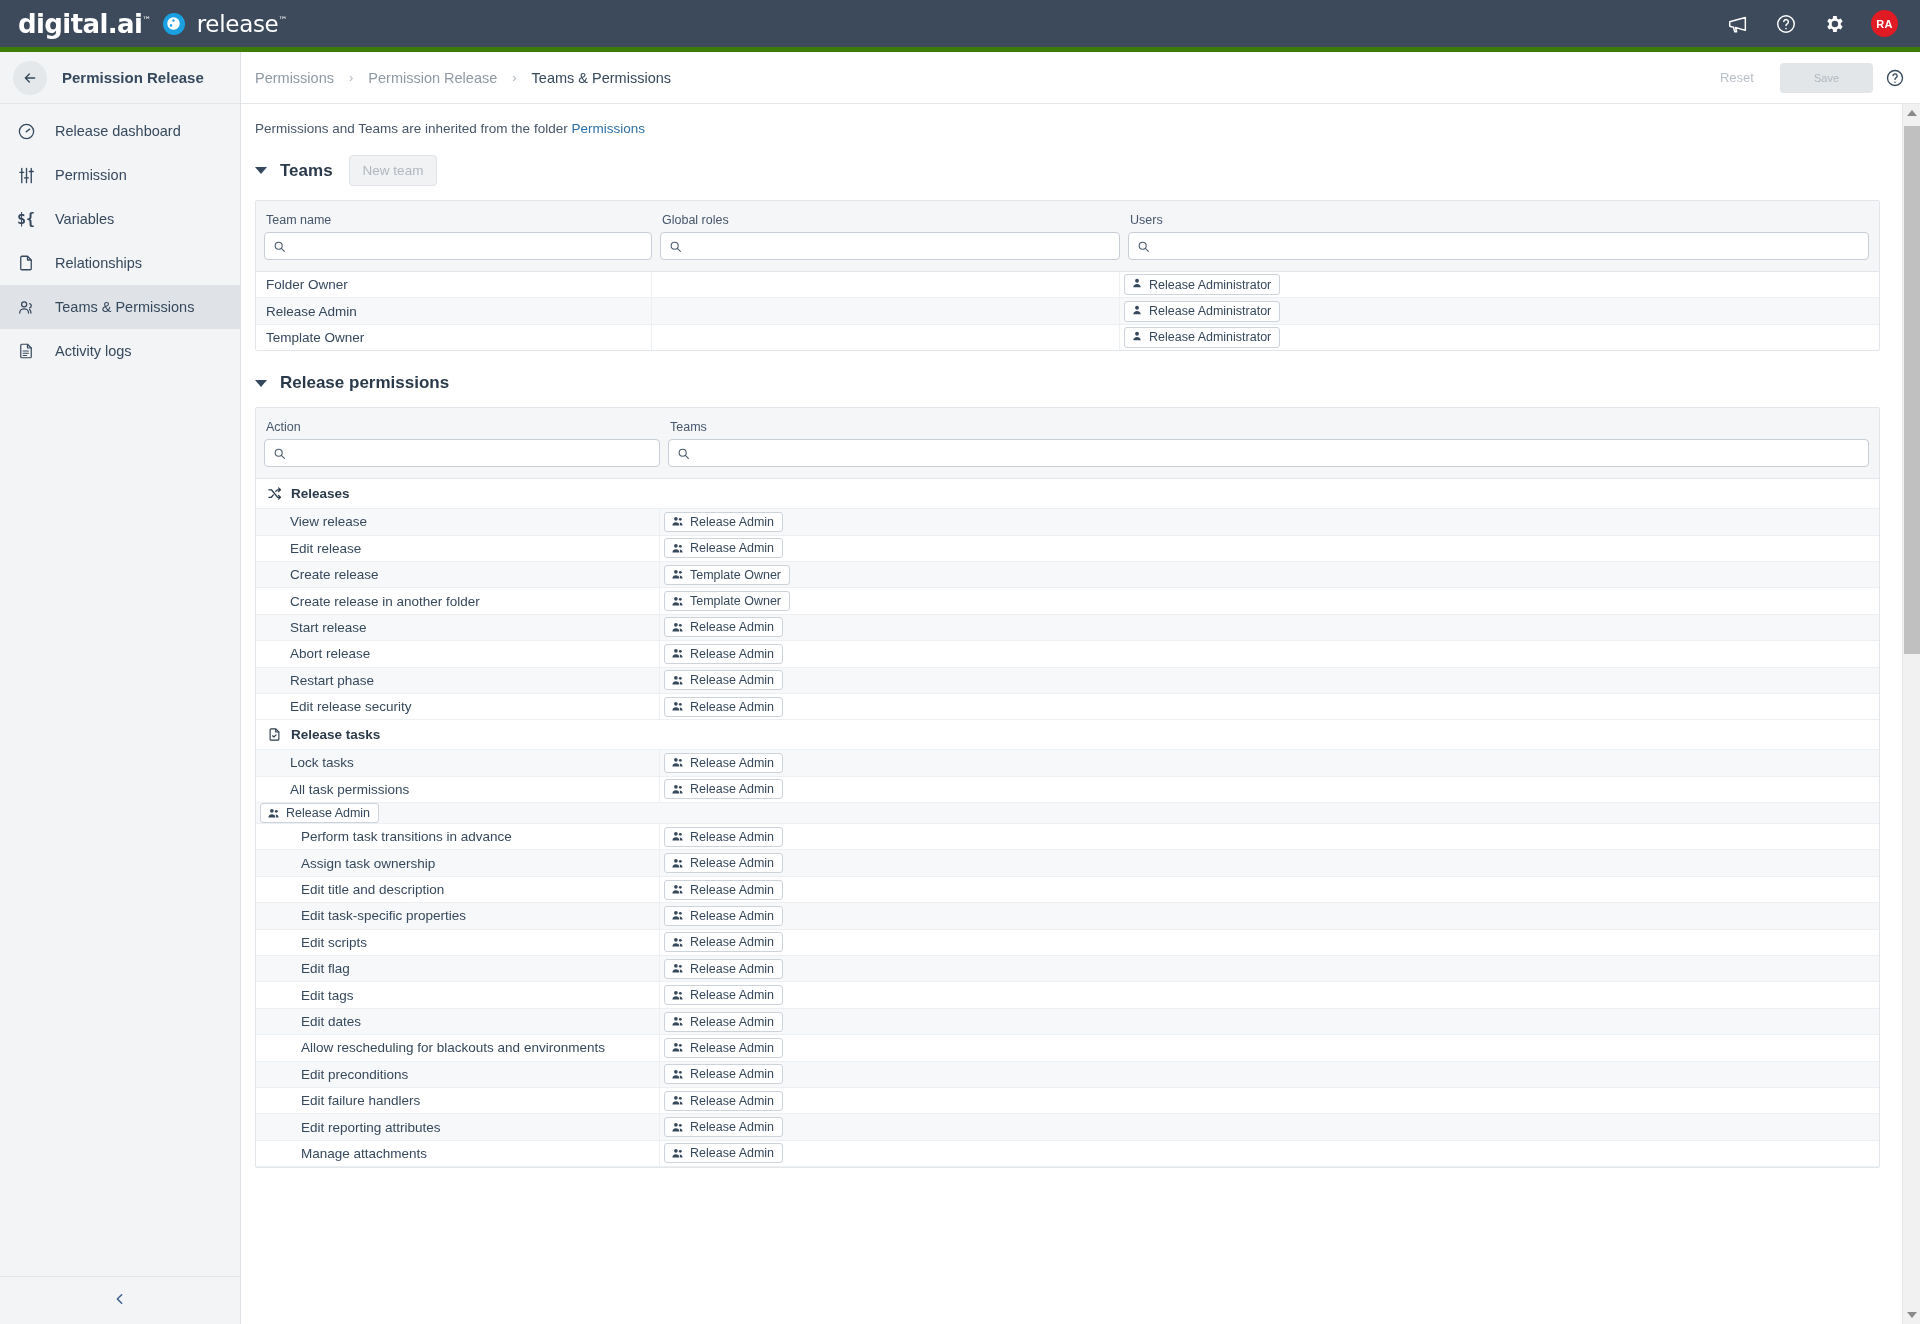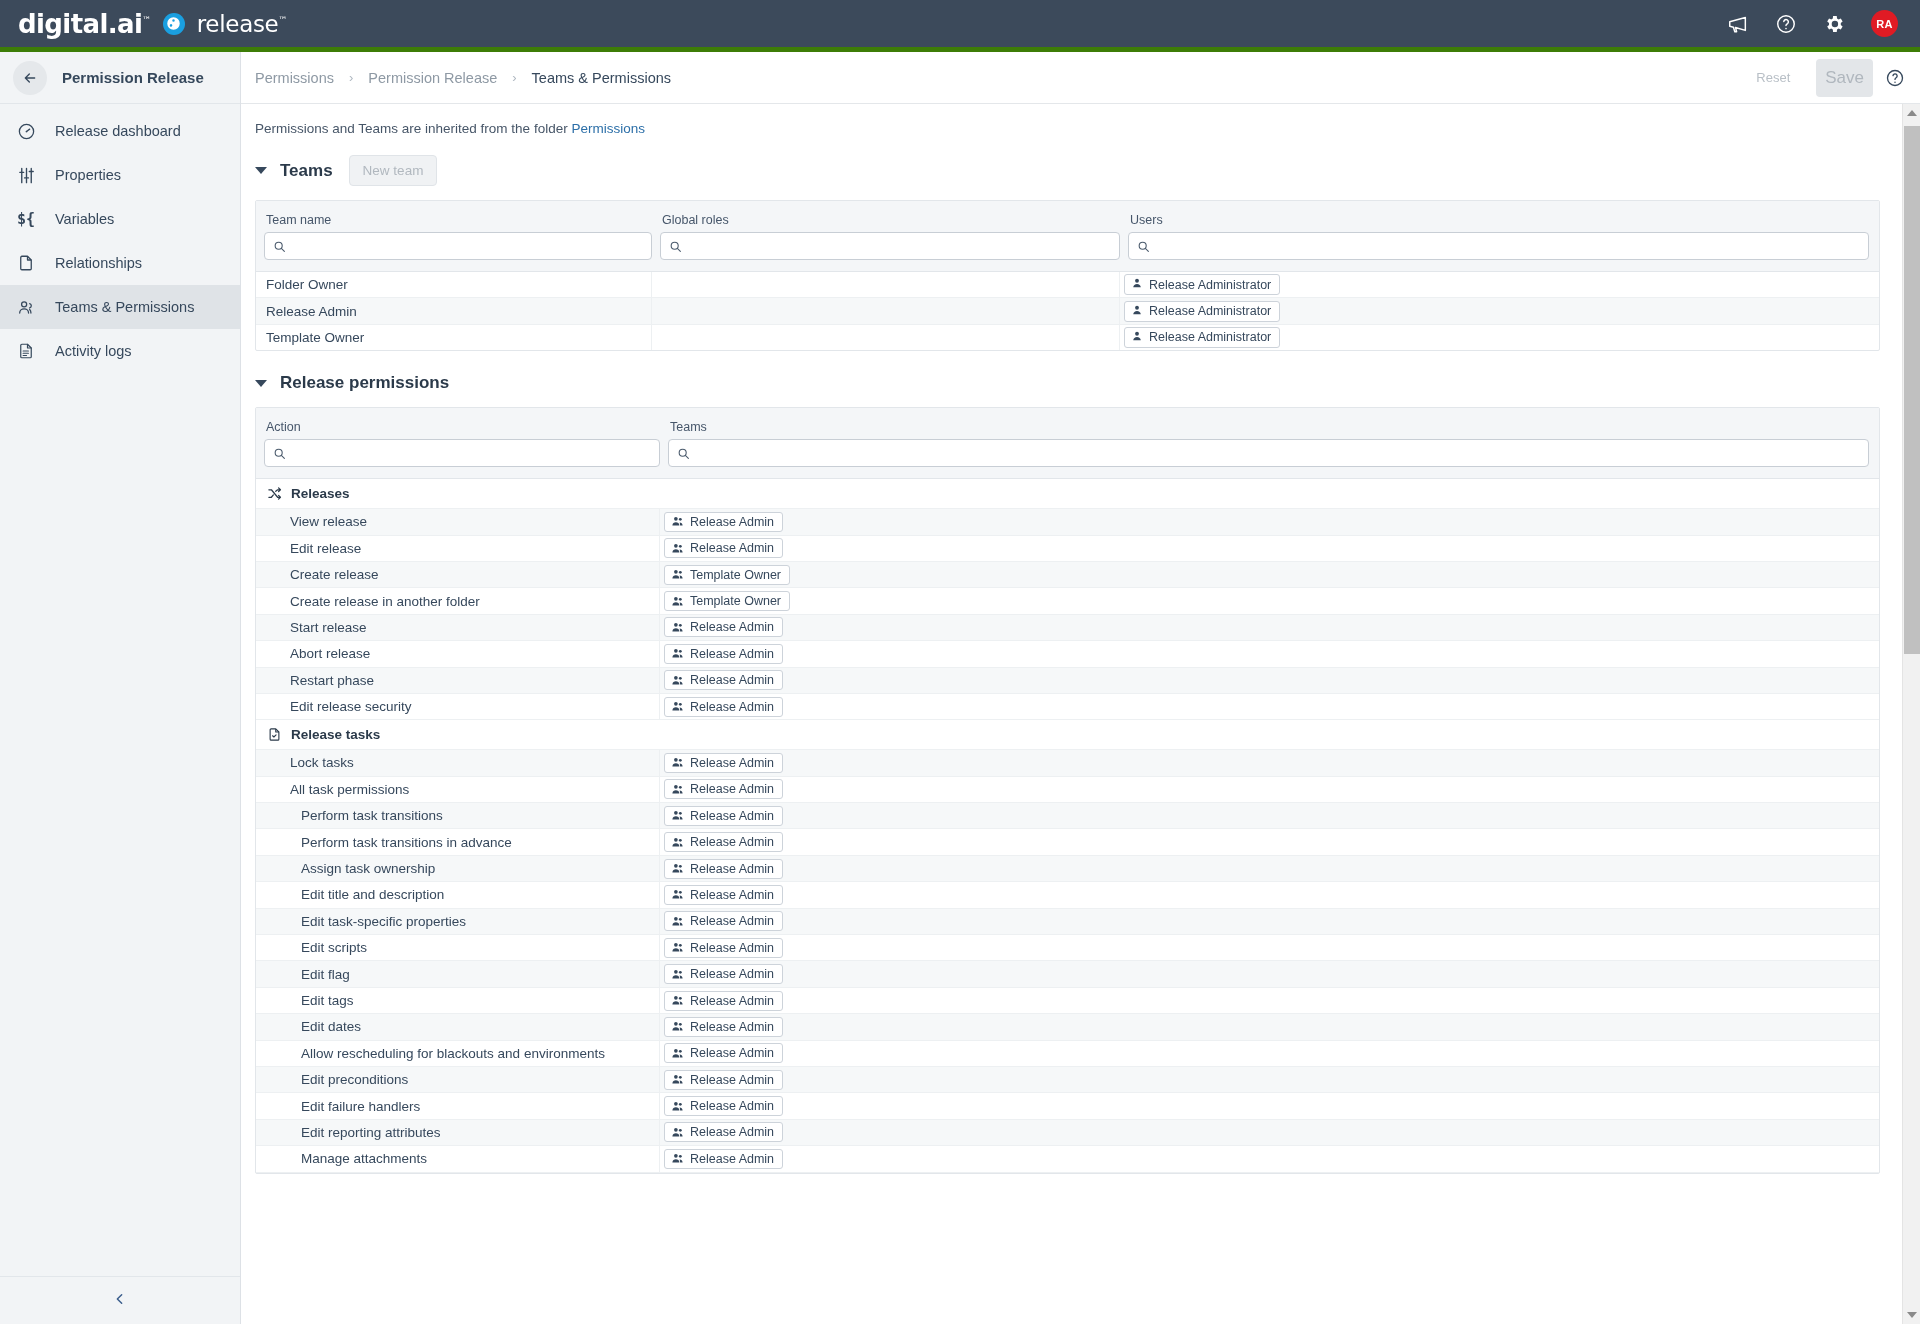--- a/index.html
+++ b/index.html
@@ -86,22 +86,22 @@
   .crumbs { display: flex; align-items: center; gap: 15px; margin-left: 14px; }
   .crumb { font-size: 14.5px; color: #8e99a4; cursor: pointer; }
   .crumb.current { color: #36485c; cursor: default; }
   .crumb-sep { color: #aeb7c0; font-size: 13px; }
   .crumb-actions { margin-left: auto; display: flex; align-items: center; gap: 12px; margin-right: 15px; }
   .btn-reset {
     font-size: 13px; color: #b8bfc6; background: transparent; border: none;
     padding: 8px 14px; cursor: default;
   }
   .btn-save {
-    font-size: 17px; color: #b0b7be; background: #e3e6e9; border: none;
-    border-radius: 4px; padding: 9px 9px; cursor: default;
+    font-size: 11px; color: #b0b7be; background: #e3e6e9; border: none;
+    border-radius: 4px; padding: 9px 34px; cursor: default;
   }
   .help-round { width: 20px; height: 20px; cursor: pointer; }
 
   
   .main {
     position: absolute; top: 104px; left: 241px; width: 1661px; height: 1220px;
     background: #ffffff; overflow: hidden;
   }
   .inherit-note { font-size: 13.5px; color: #475668; padding: 17px 0 0 14px; }
   .inherit-note a { color: #2c6fa8; text-decoration: none; }
@@ -233,21 +233,21 @@
       <span>Release dashboard</span>
     </div>
 
 
     <div class="sb-item">
       <span class="sb-ic">
         <svg width="19" height="19" viewBox="0 0 24 24" fill="none" stroke="#36485c" stroke-width="1.7" stroke-linecap="round">
             <path d="M6 3v18M12 3v18M18 3v18M3.5 8h5M9.5 15h5M15.5 7h5"></path>
           </svg>
       </span>
-      <span>Properties</span>
+      <span>Permission</span>
     </div>
 
     <div class="sb-item">
       <span class="sb-ic">
           <span class="sb-var">${</span>
         </span>
       <span>Variables</span>
     </div>
 
     <div class="sb-item">
@@ -610,21 +610,20 @@
                   <path d="M2.6 19.3c0-3.7 2.9-5.9 6.4-5.9s6.4 2.2 6.4 5.9z"></path>
                   <circle cx="17.2" cy="8" r="2.6"></circle>
                   <path d="M16 13.8c2.8.2 5.4 1.9 5.4 5.5h-4.6c0-2.3-.4-4-.8-5.5z"></path>
                 </svg>
               </span>
               <span>Release Admin</span>
             </span>
           </div>
         </div>
         <div class="prow alt">
-          <div class="pc-action" style="padding-left: 45px;">Perform task transitions</div>
           <div class="pc-teams">
             <span class="chip">
               <span style="display: flex;">
                 <svg width="13" height="13" viewBox="0 0 24 24" fill="#36485c">
                   <circle cx="9" cy="7" r="3.4"></circle>
                   <path d="M2.6 19.3c0-3.7 2.9-5.9 6.4-5.9s6.4 2.2 6.4 5.9z"></path>
                   <circle cx="17.2" cy="8" r="2.6"></circle>
                   <path d="M16 13.8c2.8.2 5.4 1.9 5.4 5.5h-4.6c0-2.3-.4-4-.8-5.5z"></path>
                 </svg>
               </span>

